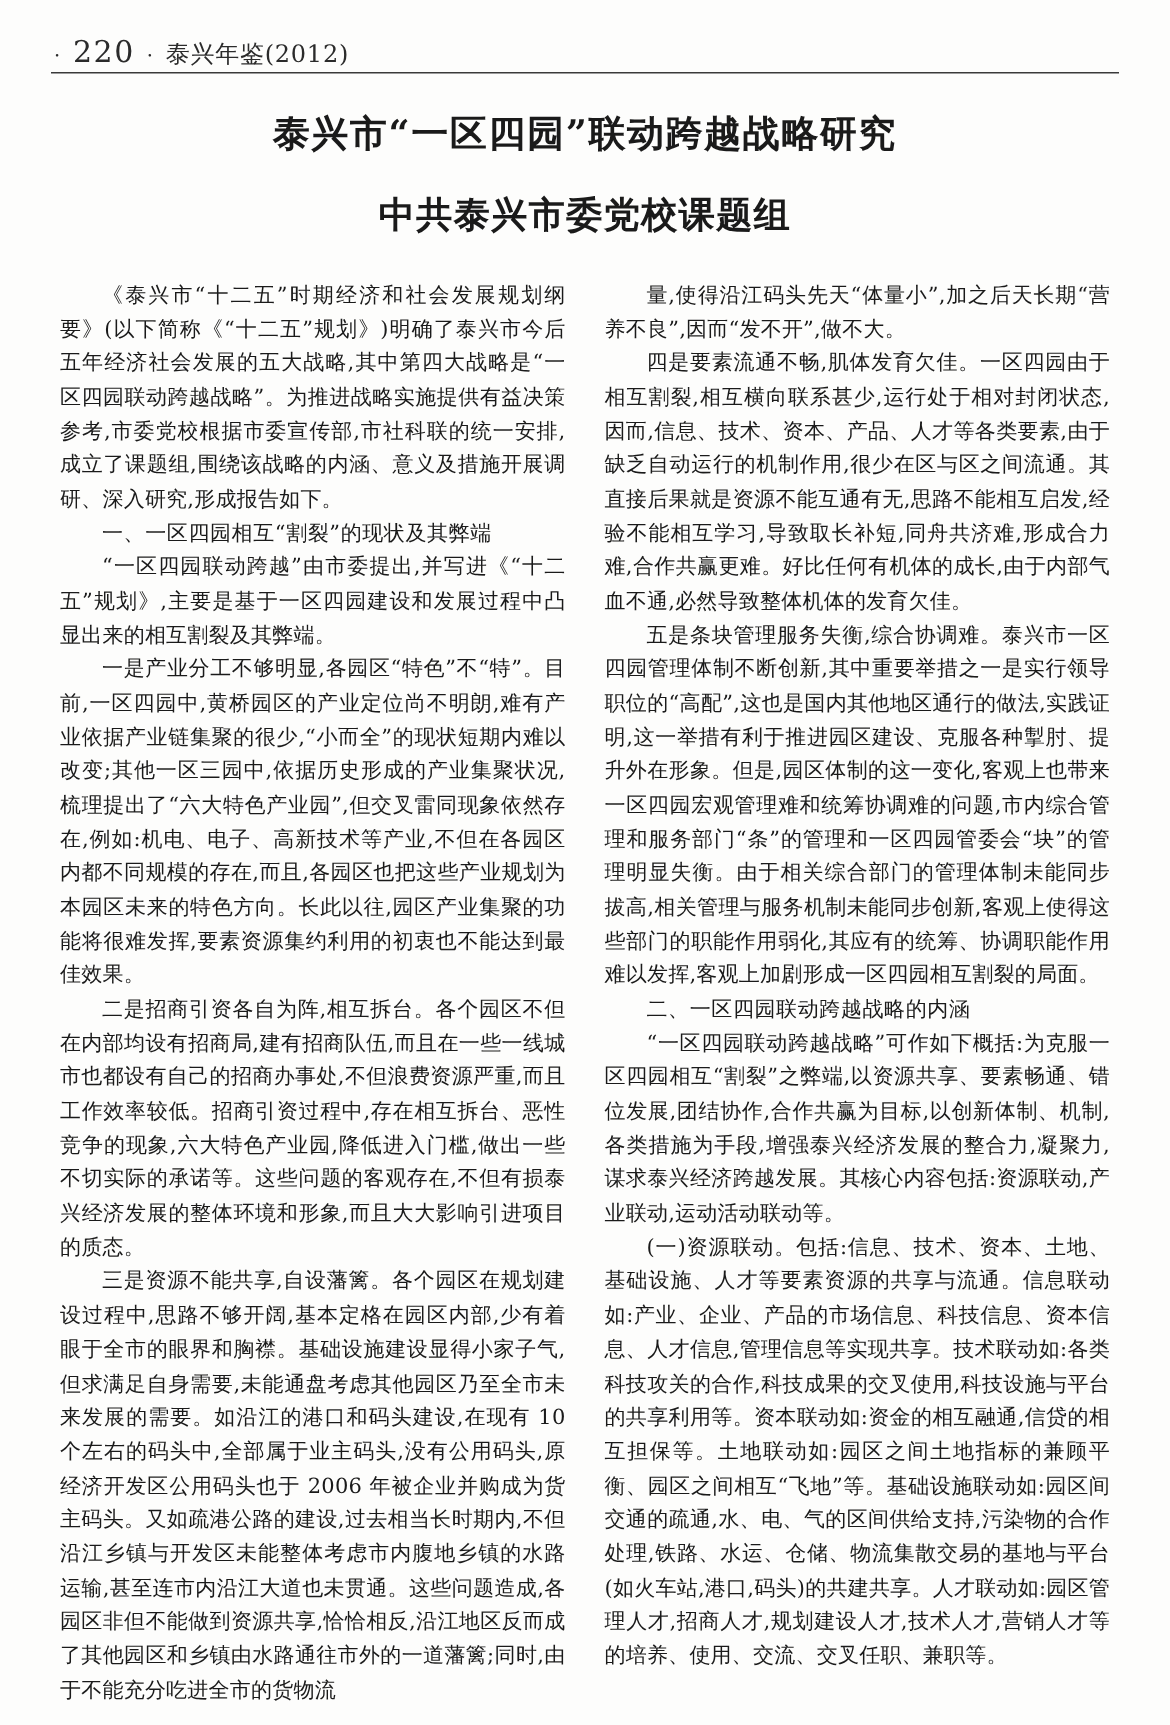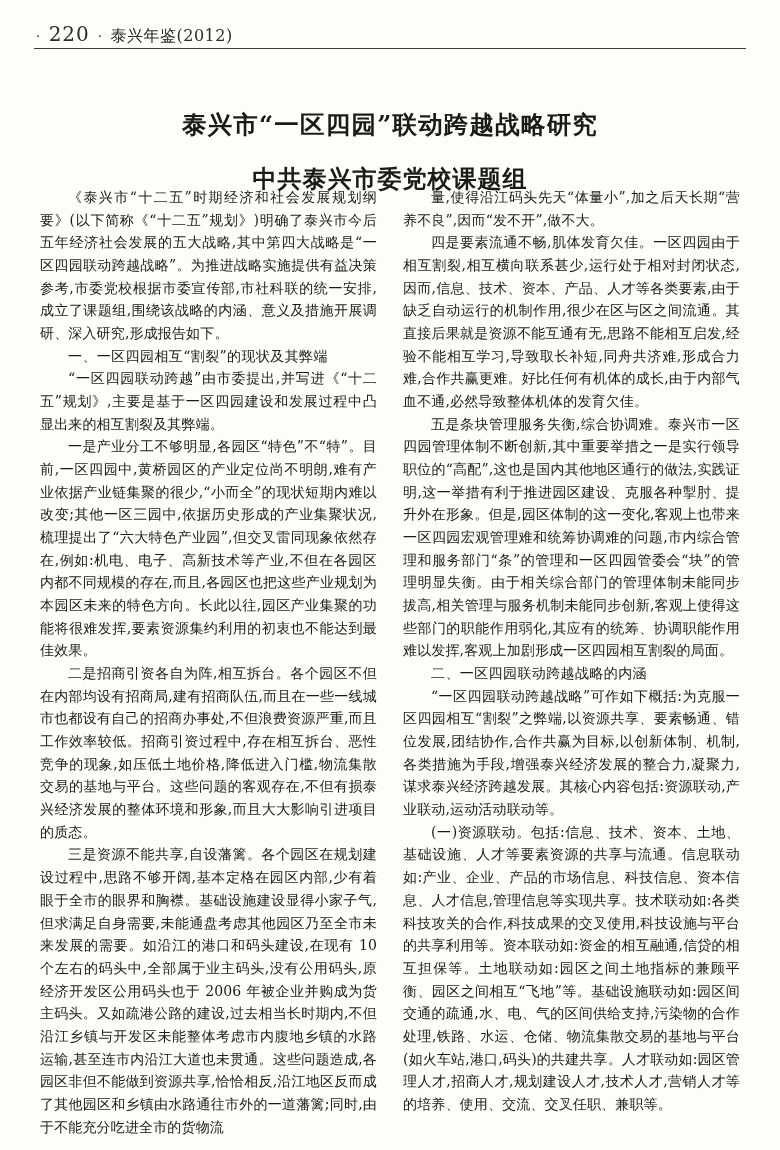--- a/index.html
+++ b/index.html
@@ -56,21 +56,20 @@
     right: 34px;
     border-top: 1.1px solid #3a3a3a;
   }
   
   .title-block {
     position: absolute;
     top: 72px;
     left: 40px;
     right: 40px;
     text-align: center;
-    margin-top: 36px;
   }
   .doc-title {
     font-size: 24.5px;
     font-weight: bold;
     letter-spacing: 1.2px;
     line-height: 1.35;
     font-family: "DejaVu Serif", "Liberation Serif", serif;
   }
   .doc-author {
     margin-top: 22px;
@@ -123,21 +122,21 @@
     <div class="doc-title">泰兴市“一区四园”联动跨越战略研究</div>
     <div class="doc-author">中共泰兴市委党校课题组</div>
   </div>
 
   <div class="columns">
     <div class="col" id="col-left">
         <p class="">《泰兴市“十二五”时期经济和社会发展规划纲要》(以下简称《“十二五”规划》)明确了泰兴市今后五年经济社会发展的五大战略,其中第四大战略是“一区四园联动跨越战略”。为推进战略实施提供有益决策参考,市委党校根据市委宣传部,市社科联的统一安排,成立了课题组,围绕该战略的内涵、意义及措施开展调研、深入研究,形成报告如下。</p>
         <p class="heading">一、一区四园相互“割裂”的现状及其弊端</p>
         <p class="">“一区四园联动跨越”由市委提出,并写进《“十二五”规划》,主要是基于一区四园建设和发展过程中凸显出来的相互割裂及其弊端。</p>
         <p class="">一是产业分工不够明显,各园区“特色”不“特”。目前,一区四园中,黄桥园区的产业定位尚不明朗,难有产业依据产业链集聚的很少,“小而全”的现状短期内难以改变;其他一区三园中,依据历史形成的产业集聚状况,梳理提出了“六大特色产业园”,但交叉雷同现象依然存在,例如:机电、电子、高新技术等产业,不但在各园区内都不同规模的存在,而且,各园区也把这些产业规划为本园区未来的特色方向。长此以往,园区产业集聚的功能将很难发挥,要素资源集约利用的初衷也不能达到最佳效果。</p>
-        <p class="">二是招商引资各自为阵,相互拆台。各个园区不但在内部均设有招商局,建有招商队伍,而且在一些一线城市也都设有自己的招商办事处,不但浪费资源严重,而且工作效率较低。招商引资过程中,存在相互拆台、恶性竞争的现象,如压低土地价格,降低进入门槛,物流集散交易的基地与平台。这些问题的客观存在,不但有损泰兴经济发展的整体环境和形象,而且大大影响引进项目的质态。</p>
+        <p class="">二是招商引资各自为阵,相互拆台。各个园区不但在内部均设有招商局,建有招商队伍,而且在一些一线城市也都设有自己的招商办事处,不但浪费资源严重,而且工作效率较低。招商引资过程中,存在相互拆台、恶性竞争的现象,六大特色产业园,降低进入门槛,做出一些不切实际的承诺等。这些问题的客观存在,不但有损泰兴经济发展的整体环境和形象,而且大大影响引进项目的质态。</p>
         <p class="">三是资源不能共享,自设藩篱。各个园区在规划建设过程中,思路不够开阔,基本定格在园区内部,少有着眼于全市的眼界和胸襟。基础设施建设显得小家子气,但求满足自身需要,未能通盘考虑其他园区乃至全市未来发展的需要。如沿江的港口和码头建设,在现有 10 个左右的码头中,全部属于业主码头,没有公用码头,原经济开发区公用码头也于 2006 年被企业并购成为货主码头。又如疏港公路的建设,过去相当长时期内,不但沿江乡镇与开发区未能整体考虑市内腹地乡镇的水路运输,甚至连市内沿江大道也未贯通。这些问题造成,各园区非但不能做到资源共享,恰恰相反,沿江地区反而成了其他园区和乡镇由水路通往市外的一道藩篱;同时,由于不能充分吃进全市的货物流</p>
       </div>
     <div class="col" id="col-right">
         <p class="">量,使得沿江码头先天“体量小”,加之后天长期“营养不良”,因而“发不开”,做不大。</p>
         <p class="">四是要素流通不畅,肌体发育欠佳。一区四园由于相互割裂,相互横向联系甚少,运行处于相对封闭状态,因而,信息、技术、资本、产品、人才等各类要素,由于缺乏自动运行的机制作用,很少在区与区之间流通。其直接后果就是资源不能互通有无,思路不能相互启发,经验不能相互学习,导致取长补短,同舟共济难,形成合力难,合作共赢更难。好比任何有机体的成长,由于内部气血不通,必然导致整体机体的发育欠佳。</p>
         <p class="">五是条块管理服务失衡,综合协调难。泰兴市一区四园管理体制不断创新,其中重要举措之一是实行领导职位的“高配”,这也是国内其他地区通行的做法,实践证明,这一举措有利于推进园区建设、克服各种掣肘、提升外在形象。但是,园区体制的这一变化,客观上也带来一区四园宏观管理难和统筹协调难的问题,市内综合管理和服务部门“条”的管理和一区四园管委会“块”的管理明显失衡。由于相关综合部门的管理体制未能同步拔高,相关管理与服务机制未能同步创新,客观上使得这些部门的职能作用弱化,其应有的统筹、协调职能作用难以发挥,客观上加剧形成一区四园相互割裂的局面。</p>
         <p class="heading">二、一区四园联动跨越战略的内涵</p>
         <p class="">“一区四园联动跨越战略”可作如下概括:为克服一区四园相互“割裂”之弊端,以资源共享、要素畅通、错位发展,团结协作,合作共赢为目标,以创新体制、机制,各类措施为手段,增强泰兴经济发展的整合力,凝聚力,谋求泰兴经济跨越发展。其核心内容包括:资源联动,产业联动,运动活动联动等。</p>
         <p class="">(一)资源联动。包括:信息、技术、资本、土地、基础设施、人才等要素资源的共享与流通。信息联动如:产业、企业、产品的市场信息、科技信息、资本信息、人才信息,管理信息等实现共享。技术联动如:各类科技攻关的合作,科技成果的交叉使用,科技设施与平台的共享利用等。资本联动如:资金的相互融通,信贷的相互担保等。土地联动如:园区之间土地指标的兼顾平衡、园区之间相互“飞地”等。基础设施联动如:园区间交通的疏通,水、电、气的区间供给支持,污染物的合作处理,铁路、水运、仓储、物流集散交易的基地与平台(如火车站,港口,码头)的共建共享。人才联动如:园区管理人才,招商人才,规划建设人才,技术人才,营销人才等的培养、使用、交流、交叉任职、兼职等。</p>
       </div>

